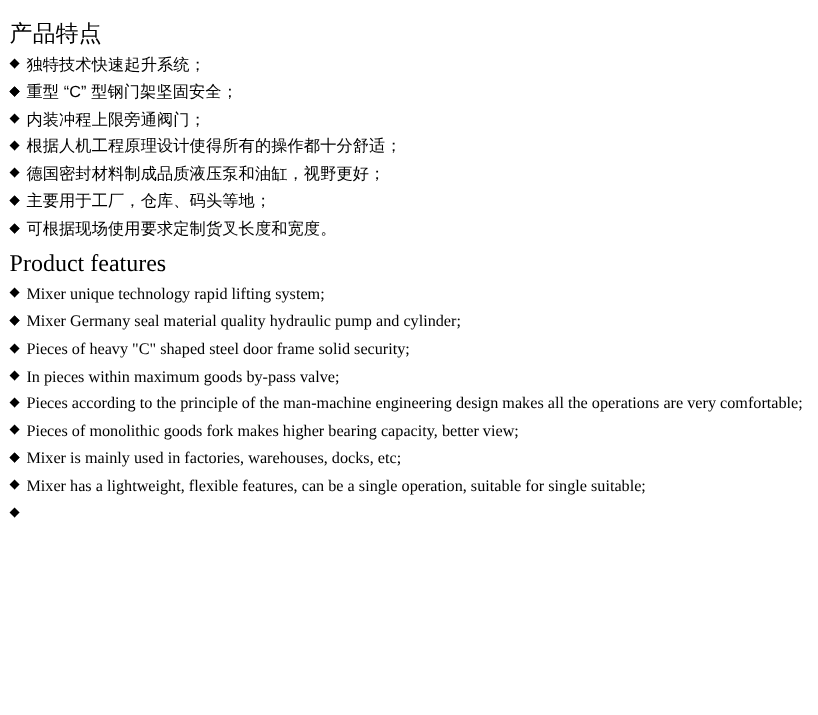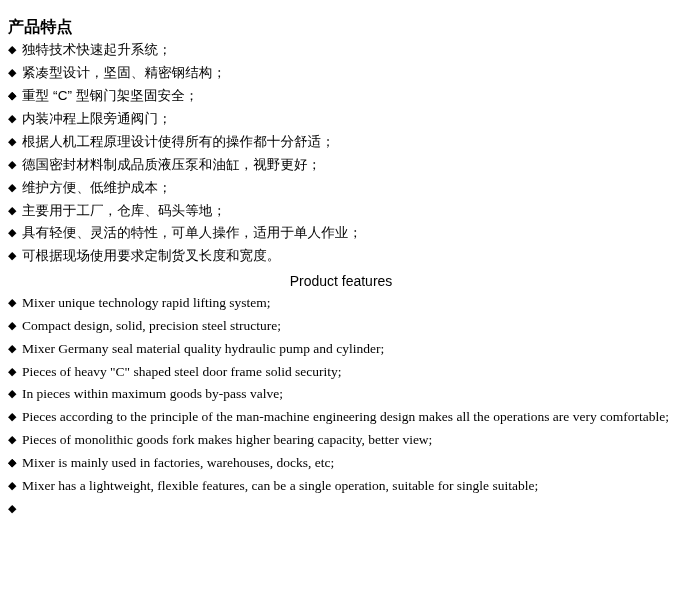--- a/index.html
+++ b/index.html
@@ -14,22 +14,22 @@
     font-family: "Liberation Serif", serif;
     color: #000000;
   }
   .page {
     padding: 18px 8px 0 8px;
     box-sizing: border-box;
     width: 682px;
   }
   .section-title {
     font-family: "Liberation Sans", sans-serif;
-    font-weight: bold;
-    font-size: 16px;
+    font-weight: normal;
+    font-size: 19px;
     line-height: 1.15;
     margin: 0 0 6px 0;
     letter-spacing: 0.2px;
   }
   ul.feature-list {
     list-style: none;
     margin: 0;
     padding: 0;
   }
   ul.feature-list li {
@@ -47,59 +47,58 @@
     line-height: 1.45;
   }
   .cn-list li {
     font-family: "Liberation Sans", sans-serif;
     font-size: 13.3px;
   }
   .cn-list li .item-text {
     letter-spacing: 0.1px;
   }
   .en-title {
-    font-family: Liberation Sans, sans-serif;
-    font-size: 14px;
+    font-family: Liberation Serif, serif;
+    font-size: 20px;
     line-height: 1.2;
     margin: 8px 0 5px 0;
-    text-align: center;
   }
   .en-list li {
     font-family: "Liberation Serif", serif;
     font-size: 14px;
     line-height: 1.3;
     margin-bottom: 6px;
   }
 </style>
 </head>
 <body>
 
 <div class="page">
 
   <h2 class="section-title">产品特点</h2>
 
   <ul class="feature-list cn-list">
     <li><span class="bullet">◆</span><span class="item-text">独特技术快速起升系统；</span></li>
-    <li><span class="bullet">◆</span><span class="item-text">紧凑型设计，坚固、精密钢结构；</span></li>
+    <li><span class="bullet">◆</span></li>
     <li><span class="bullet">◆</span></li>
     <li><span class="bullet">◆</span><span class="item-text">重型 “C” 型钢门架坚固安全；</span></li>
     <li><span class="bullet">◆</span><span class="item-text">内装冲程上限旁通阀门；</span></li>
     <li><span class="bullet">◆</span><span class="item-text">根据人机工程原理设计使得所有的操作都十分舒适；</span></li>
     <li><span class="bullet">◆</span><span class="item-text">德国密封材料制成品质液压泵和油缸，视野更好；</span></li>
-    <li><span class="bullet">◆</span><span class="item-text">维护方便、低维护成本；</span></li>
+    <li><span class="bullet">◆</span></li>
     <li><span class="bullet">◆</span><span class="item-text">主要用于工厂，仓库、码头等地；</span></li>
-    <li><span class="bullet">◆</span><span class="item-text">具有轻便、灵活的特性，可单人操作，适用于单人作业；</span></li>
+    <li><span class="bullet">◆</span></li>
     <li><span class="bullet">◆</span><span class="item-text">可根据现场使用要求定制货叉长度和宽度。</span></li>
   </ul>
 
   <p class="en-title">Product features</p>
 
   <ul class="feature-list en-list">
     <li><span class="bullet">◆</span><span class="item-text">Mixer unique technology rapid lifting system;</span></li>
-    <li><span class="bullet">◆</span><span class="item-text">Compact design, solid, precision steel structure;</span></li>
+    <li><span class="bullet">◆</span></li>
     <li><span class="bullet">◆</span><span class="item-text">Mixer Germany seal material quality hydraulic pump and cylinder;</span></li>
     <li><span class="bullet">◆</span><span class="item-text">Pieces of heavy "C" shaped steel door frame solid security;</span></li>
     <li><span class="bullet">◆</span><span class="item-text">In pieces within maximum goods by-pass valve;</span></li>
     <li><span class="bullet">◆</span><span class="item-text">Pieces according to the principle of the man-machine engineering design makes all the operations are very comfortable;</span></li>
     <li><span class="bullet">◆</span><span class="item-text">Pieces of monolithic goods fork makes higher bearing capacity, better view;</span></li>
     <li><span class="bullet">◆</span></li>
     <li><span class="bullet">◆</span><span class="item-text">Mixer is mainly used in factories, warehouses, docks, etc;</span></li>
     <li><span class="bullet">◆</span><span class="item-text">Mixer has a lightweight, flexible features, can be a single operation, suitable for single suitable;</span></li>
     <li><span class="bullet">◆</span></li>
   </ul>

